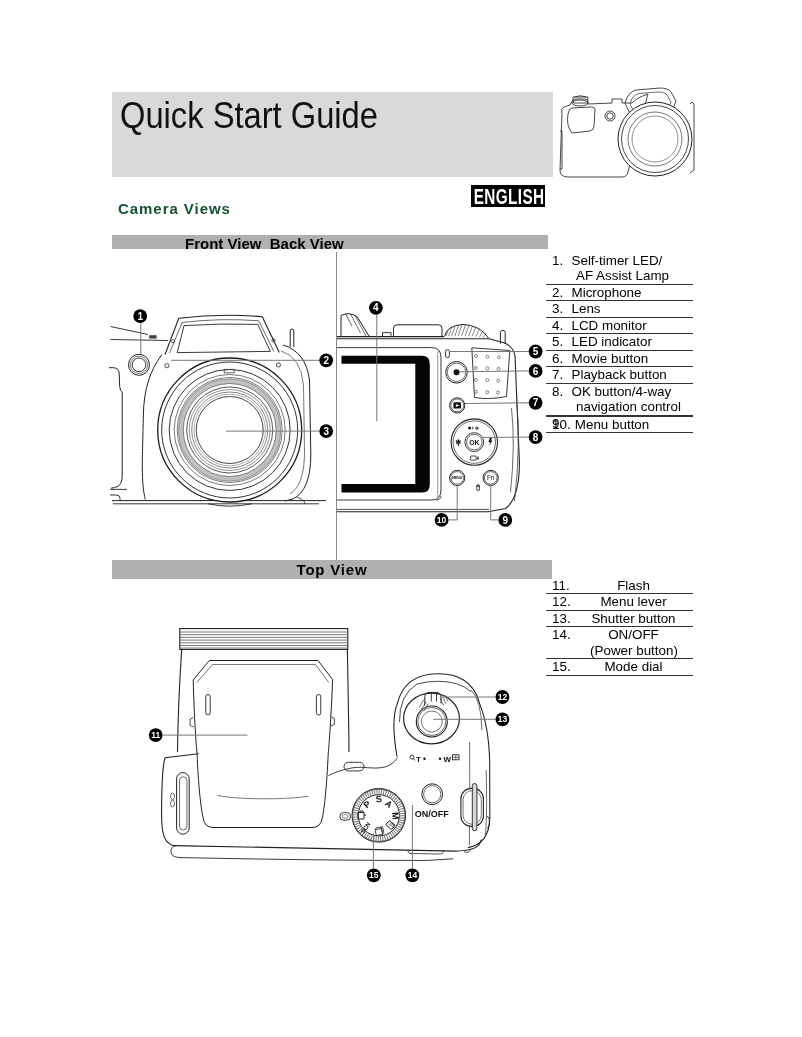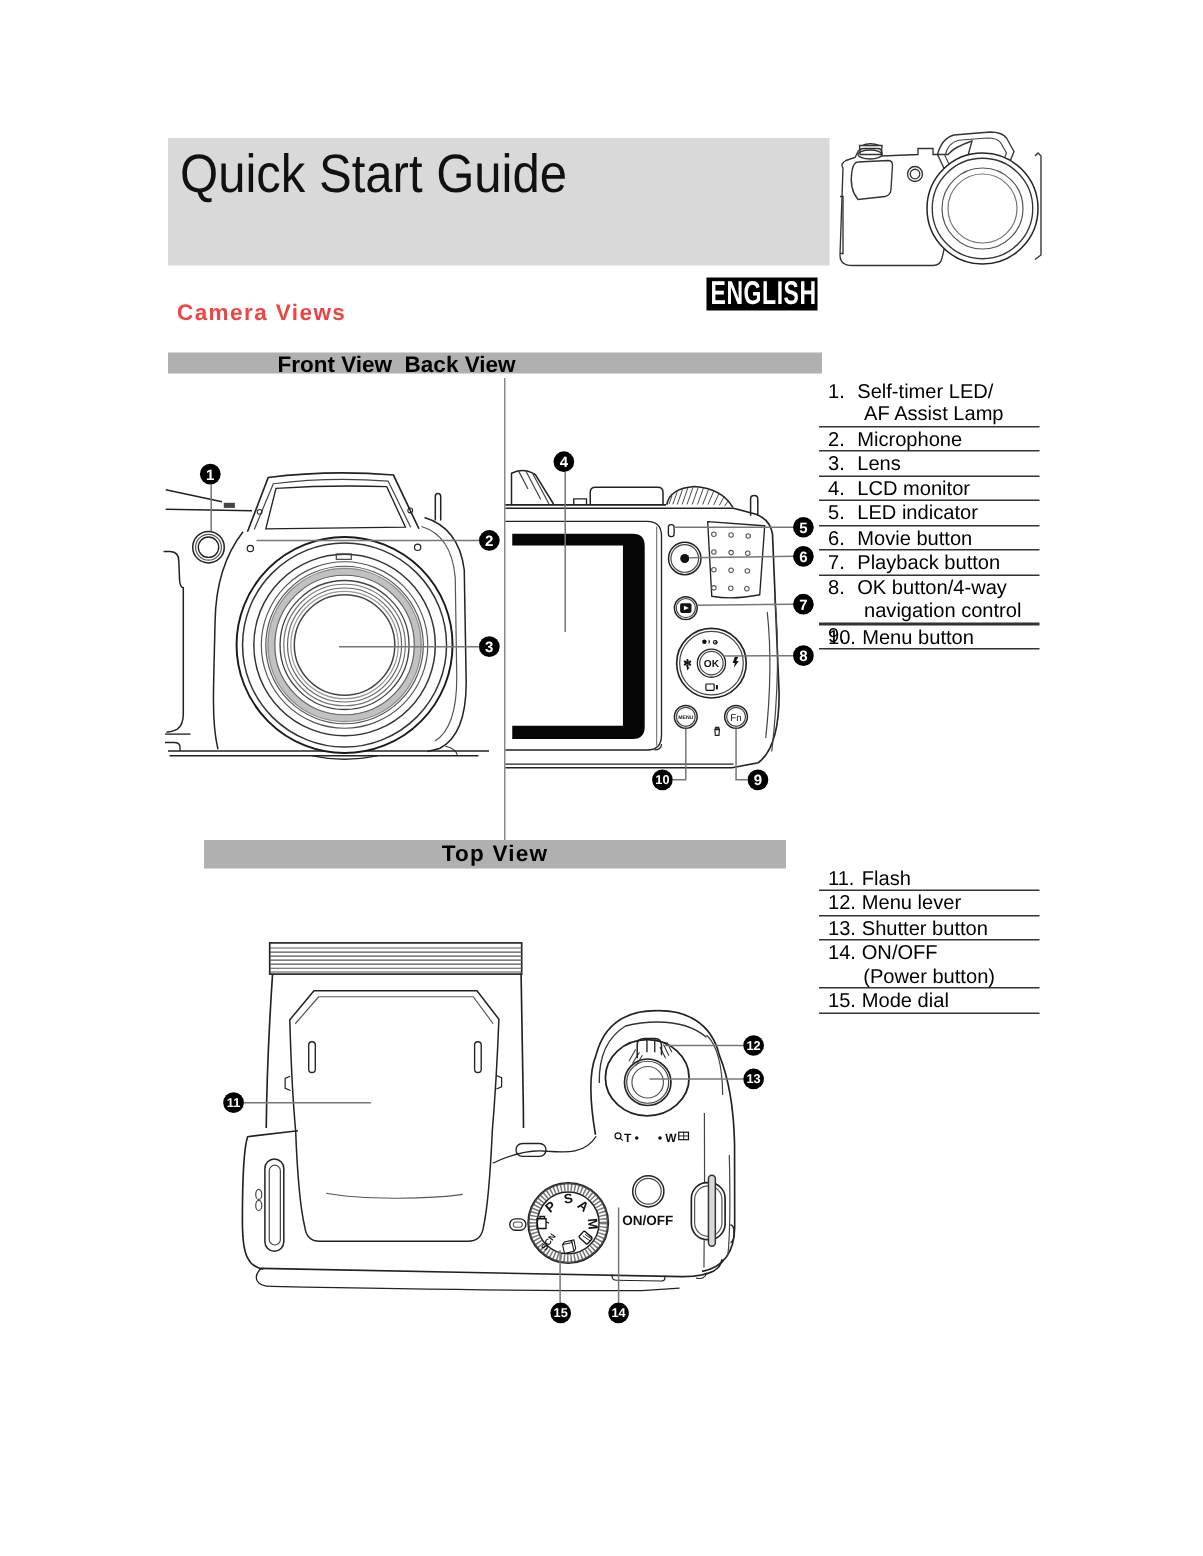--- a/index.html
+++ b/index.html
@@ -4,33 +4,33 @@
 <style>
 html,body{margin:0;padding:0;background:#fff;-webkit-font-smoothing:antialiased;}
 #page{position:relative;width:802px;height:1037px;background:#fff;overflow:hidden;
   font-family:"Liberation Sans",sans-serif;}
 .abs{position:absolute;}
 #hdr{left:112px;top:92px;width:441px;height:85px;background:#d9d9d9;}
 #title{left:120px;top:95px;font-size:36px;color:#111;white-space:nowrap;transform:scaleX(0.908);transform-origin:left top;}
 #eng{left:471px;top:146.5px;width:74px;height:22px;background:#000;color:#fff;
   font-weight:bold;font-size:16.5px;text-align:center;line-height:22px;letter-spacing:0.4px;margin-top:38px;}
 #eng span{display:inline-block;transform:scale(0.93,1.33);transform-origin:50% 52%;}
-#camviews{left:118px;top:200px;font-size:15px;font-weight:bold;color:#ef4444;letter-spacing:0.95px;}
+#camviews{left:118px;top:200px;font-size:15px;font-weight:bold;color:#14532d;letter-spacing:0.95px;}
 .bar{background:#b0b0b0;color:#000;font-weight:bold;font-size:15px;}
 #bar1{left:112px;top:235px;width:436px;height:14px;}
 #bar1 span{position:absolute;left:73px;top:-0.5px;white-space:pre;}
-#bar2{left:112px;top:560px;width:388px;height:19px;text-align:center;line-height:19px;letter-spacing:0.8px;margin-left:24px;}
+#bar2{left:112px;top:560px;width:440px;height:19px;text-align:center;line-height:19px;letter-spacing:0.8px;}
 #divider{left:336px;top:252px;width:1px;height:308px;background:#8a8a8a;}
 .lst{position:absolute;left:545.5px;width:147px;font-size:13.4px;color:#000;}
 .lst .row{position:relative;border-bottom:1px solid #333;}
 #lst1 .row{line-height:15.45px;}
 #lst2 .row{line-height:15.45px;}
 .lst .n{position:absolute;left:6.5px;top:0;}
 #lst1 .t{display:block;margin-left:30.5px;text-indent:-4.5px;}
-#lst2 .t{display:block;margin-left:30px;text-indent:-1px;}
+#lst2 .t{display:block;margin-left:30px;text-indent:-1px;text-align:center;}
 #lst1{top:253px;}
 #lst2{top:577.85px;}
 </style>
 </head>
 <body>
 <div id="page">
   <div class="abs" id="hdr"></div>
   <div class="abs" id="title">Quick Start Guide</div>
   <div class="abs" id="eng"><span>ENGLISH</span></div>
   <div class="abs" id="camviews">Camera Views</div>

